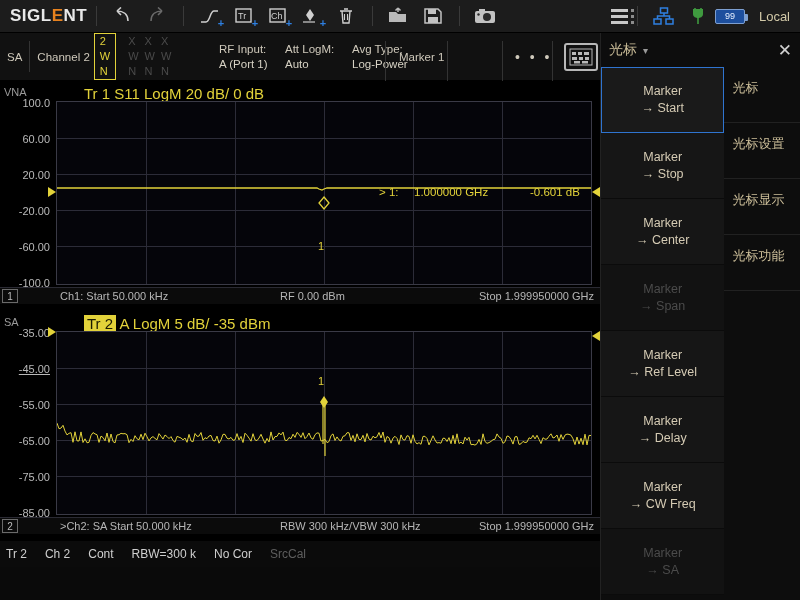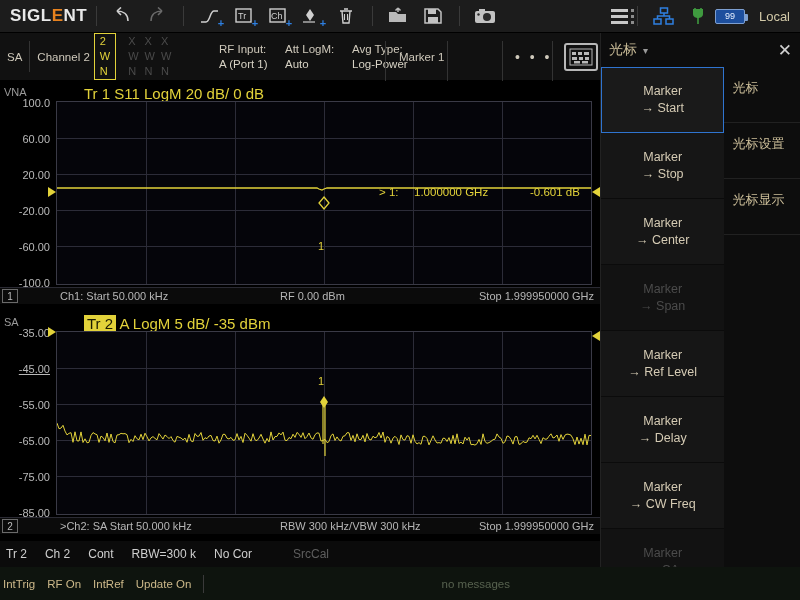--- a/index.html
+++ b/index.html
@@ -99,21 +99,21 @@
   .rp-tabs { width:76px; background:#0d0d0d; position:relative;}
   .rp-tab { padding:12px 6px 12px 8px; font-size:13px; color:#cdbf9a; border-bottom:1px solid #212121;
             line-height:17px; min-height:56px;}
   .rp-tab.sel { background:#1a1a1a; color:#e6e6e6; border-right:3px solid #2f74d0;}
 
   
   .sbar1 { position:absolute; left:0; top:541px; width:600px; height:26px; background:#0b0b0b;
            display:flex; align-items:center; font-size:12px; color:#cfcfcf; }
   .sbar1 span { margin-right:18px;}
   .sbar1 span:first-child{ margin-left:6px;}
-  .sbar1 .dim { color:#5e5e5e;margin-left:23px;}
+  .sbar1 .dim { color:#5e5e5e;}
   .sbar2 { position:absolute; left:0; top:567px; width:800px; height:33px; background:#0e140e;
            display:flex; align-items:center; font-size:11.5px; color:#cdb98a;}
   .sbar2 span { margin-right:12px;}
   .sbar2 span:first-child{ margin-left:3px;}
   .sbar2 .vdiv { width:1px; height:18px; background:#3a3a3a; margin-right:12px;}
   .sbar2 .msg { color:#57624f; margin-left:auto; margin-right:0; padding-right:290px;}
 </style>
 </head>
 <body>
 
@@ -414,35 +414,28 @@
           </div>
         <div class="rp-item dis">
             <span>Marker</span>
             <span>→ SA</span>
           </div>
       </div>
       <div class="rp-tabs">
         <div class="rp-tab">光标</div>
         <div class="rp-tab">光标设置</div>
         <div class="rp-tab">光标显示</div>
+        <div class="rp-tab">光标功能</div>
       </div>
     </div>
   </div>
 
   <div class="sbar1">
     <span>Tr 2</span>
     <span>Ch 2</span>
     <span>Cont</span>
     <span>RBW=300 k</span>
     <span>No Cor</span>
     <span class="dim">SrcCal</span>
   </div>
 
-  <div class="sbar2">
-    <span>IntTrig</span>
-    <span>RF On</span>
-    <span>IntRef</span>
-    <span>Update On</span>
-    <span class="vdiv"></span>
-    <span class="msg">no messages</span>
-  </div>
 
 </div>
 
 </body></html>

